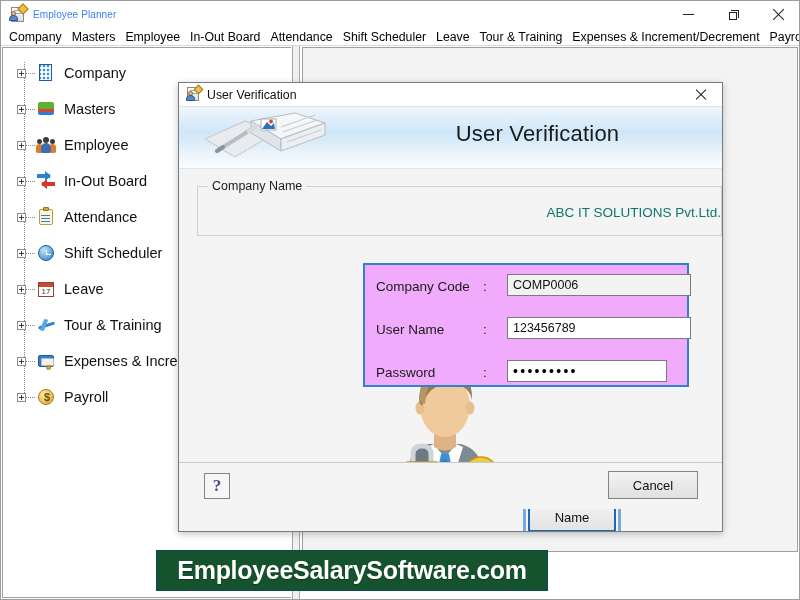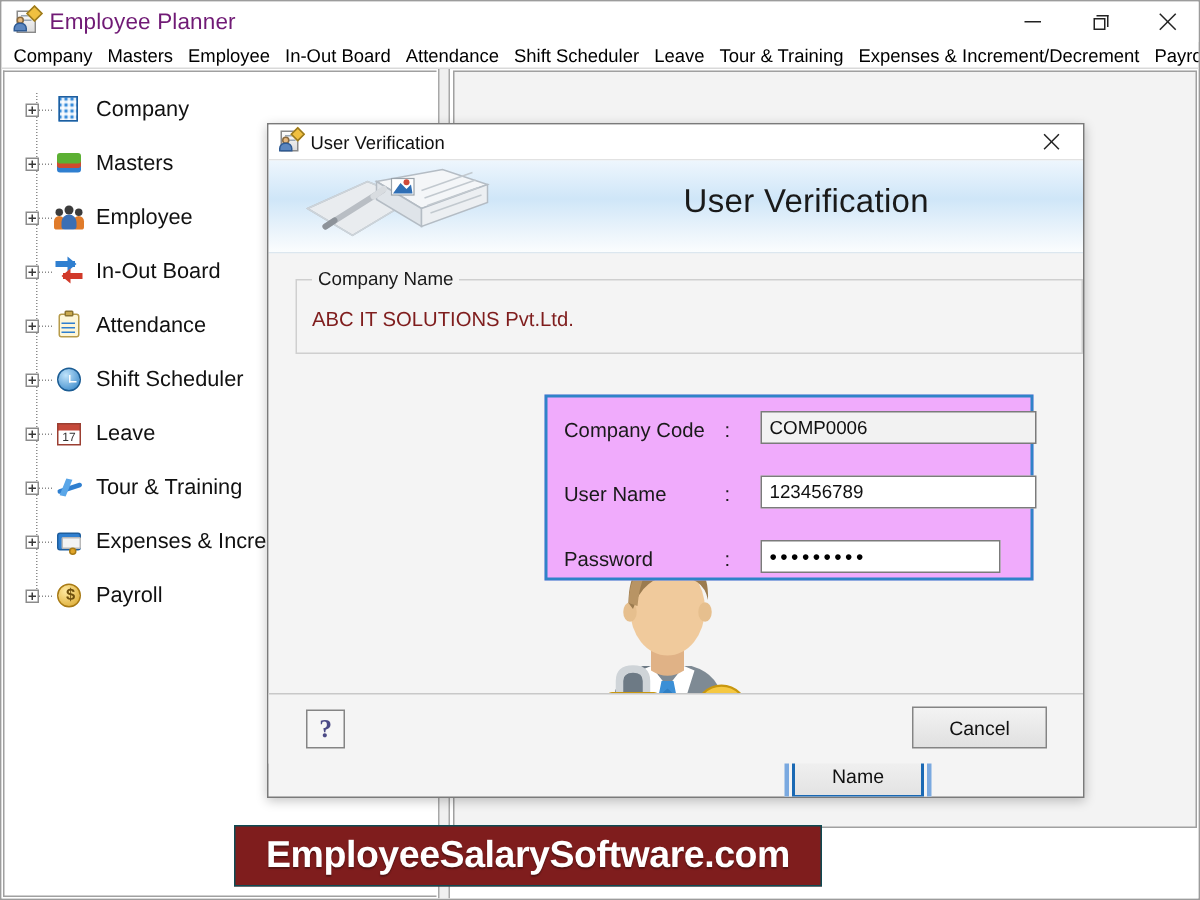--- a/index.html
+++ b/index.html
@@ -49,21 +49,21 @@
   .appicon-body {
     position: absolute; left: 0px; top: 4px; width: 9px; height: 6px;
     border-radius: 4px 4px 0 0; background: #5b86bf; border: 1px solid #2f5b94;
   }
   .appicon-pencil {
     position: absolute; right: -1px; top: -1px; width: 8px; height: 8px;
     background: #f0c040; border: 1px solid #9a7a20;
     transform: rotate(45deg);
   }
   #titlebar-title {
-    font-size: 15px; color: #701a75; letter-spacing: .1px;
+    font-size: 10px; color: #3b82f6; letter-spacing: .1px;
   }
   #window-controls {
     position: absolute; right: 0; top: 0;
     height: 27px; display: flex;
   }
   .wc-btn {
     width: 45px; height: 27px;
     display: flex; align-items: center; justify-content: center;
     background: transparent;
   }
@@ -288,22 +288,22 @@
     border: 1px solid #cfcfcf;
   }
   #company-legend {
     position: absolute; left: 10px; top: -8px;
     background: #f4f4f4;
     padding: 0 4px;
     font-size: 12.5px; color: #1a1a1a;
   }
   #company-value {
     position: absolute; left: 0; right: 0; top: 18px;
-    text-align: left;
-    font-size: 13.5px; color: #7f1d1d;
+    text-align: right;
+    font-size: 13.5px; color: #0f766e;
     padding-left: 10px;
   }
 
   
   #avatar-art {
     position: absolute; left: 210px; top: 185px;
     width: 112px; height: 150px;
   }
 
   
@@ -392,21 +392,21 @@
     background: linear-gradient(to bottom, #f3f3f3, #e0e0e0);
     font-size: 13px; color: #111;
     font-family: "Liberation Sans", sans-serif;
     cursor: pointer;
   }
 
   
   #watermark {
     position: absolute; left: 155px; top: 549px;
     width: 392px; height: 41px;
-    background: #7f1d1d;
+    background: #14532d;
     border: 1px solid #0e4a52;
     display: flex; align-items: center; justify-content: center;
     z-index: 40;
   }
   #watermark-text {
     font-size: 25px; font-weight: bold; color: #ffffff;
     letter-spacing: -.3px;
     text-shadow: 0 1px 1px rgba(0,0,0,.35);
   }
 </style>

